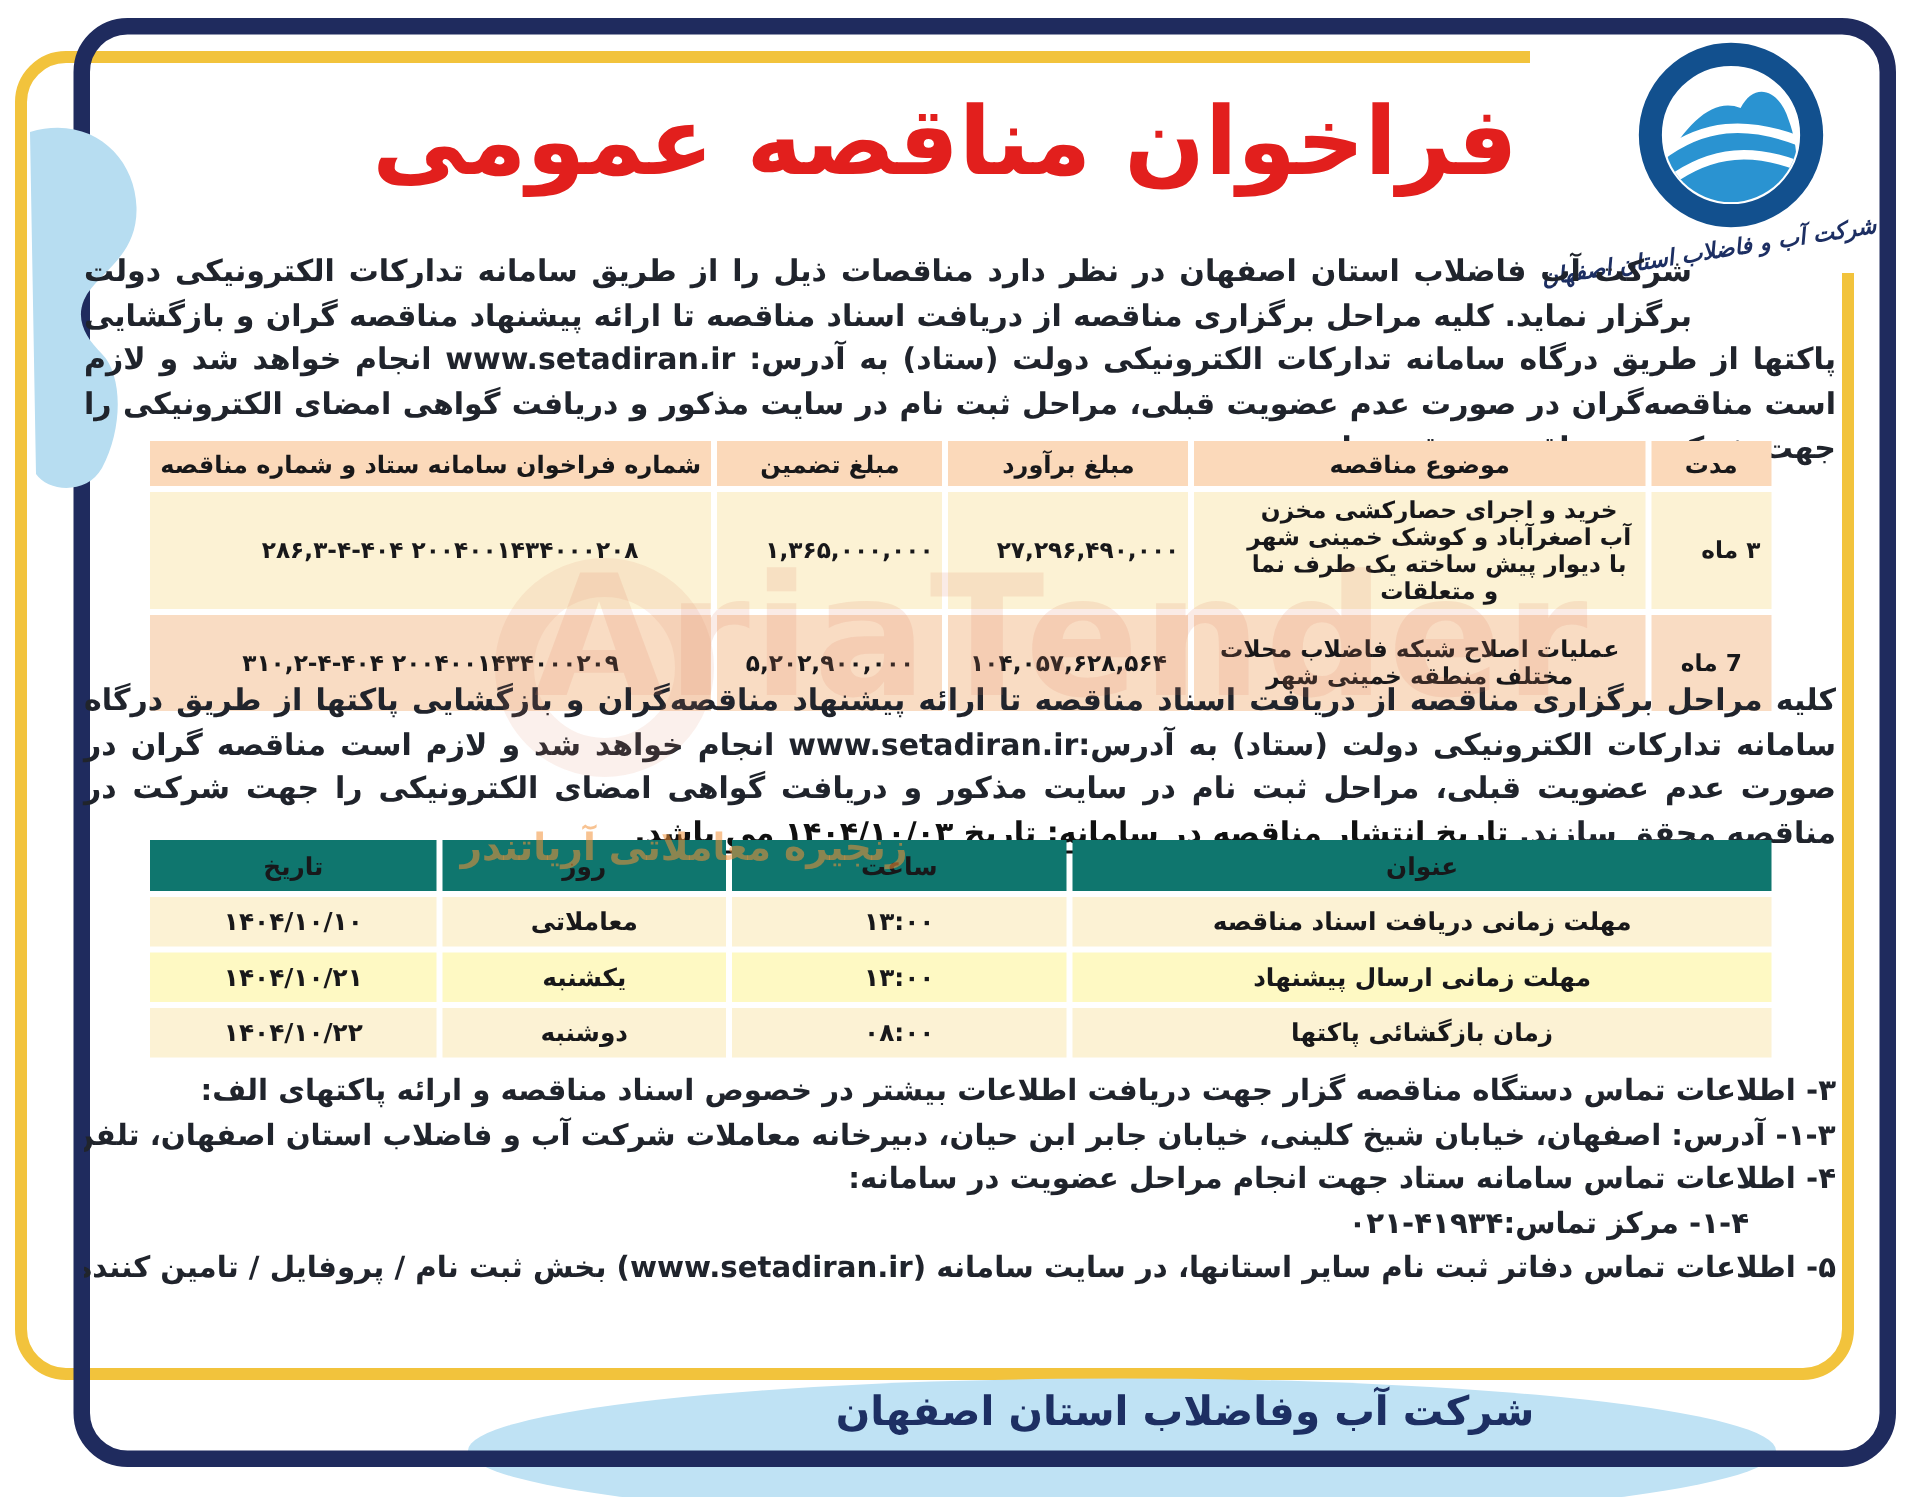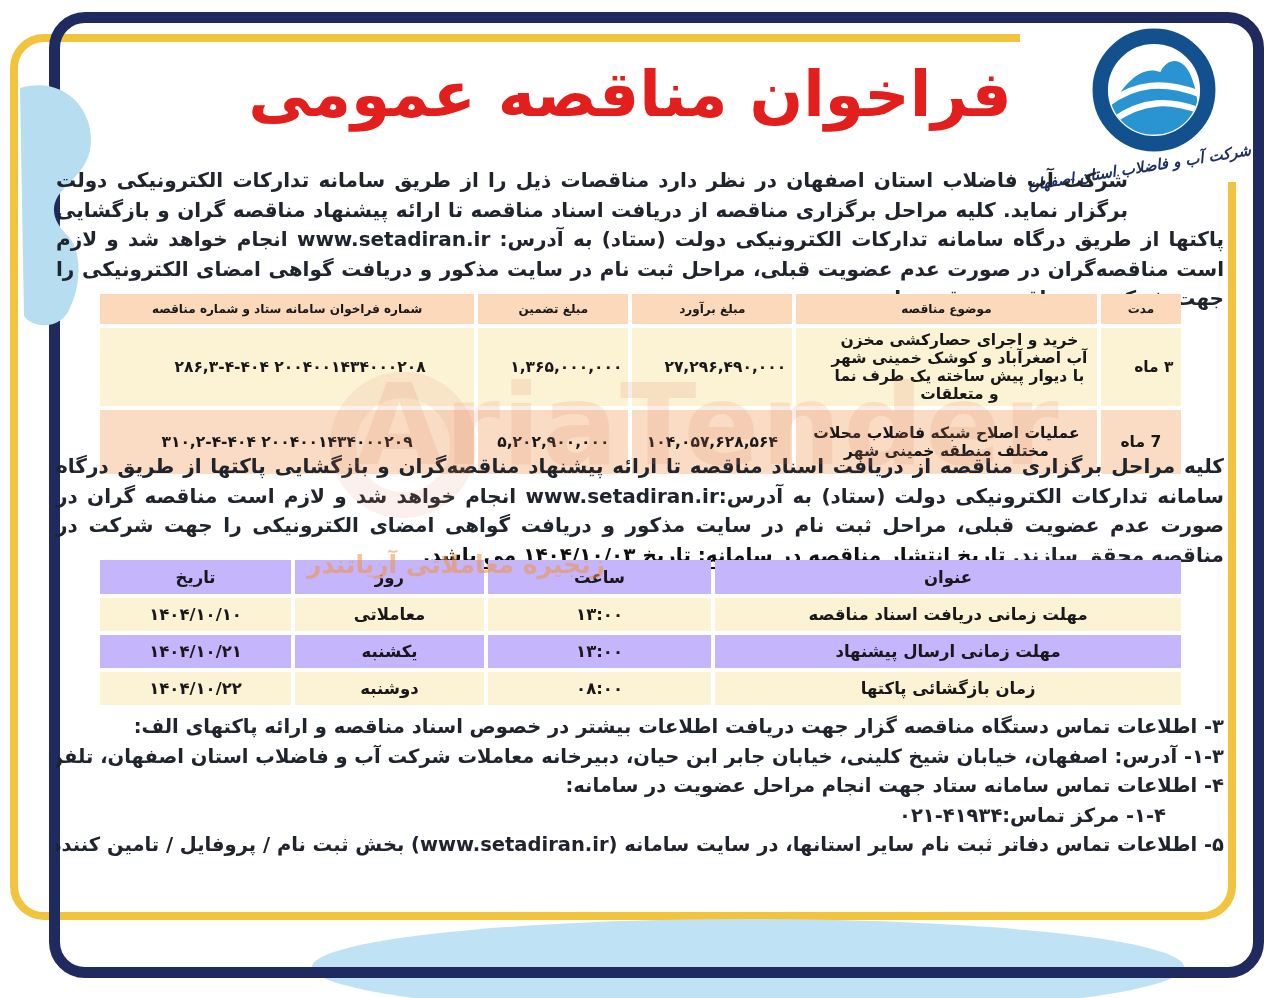--- a/index.html
+++ b/index.html
@@ -54,28 +54,28 @@
     color:#101010; text-decoration:underline;
     text-underline-offset:5px; text-decoration-thickness:2px;
   }
   
   table{ border-collapse:separate; border-spacing:4px; z-index:10; position:absolute; direction:rtl; }
   td,th{
     font-weight:bold; color:#18181a; text-align:center; vertical-align:middle;
     padding:3px 6px;
   }
   .t1{ right:96px; top:290px; width:1089px; font-size:15.5px; }
-  .t1 th{ background:#fbd9ba; height:30px; font-size:12px; }
+  .t1 th{ background:#fbd9ba; height:30px; font-size:16px; }
   .t1 .r1 td{ background:#fcf2d4; height:58px;padding-left:32px; }
   .t1 .r2 td{ background:#f9dcc3; height:64px; }
   .t2{ right:96px; top:556px; width:1089px; font-size:16.5px; }
-  .t2 th{ background:#c4b5fd; height:34px;text-align:center; }
+  .t2 th{ background:#0f766e; height:34px;text-align:center; }
   .t2 td{ height:33px; }
   .t2 .r1 td{ background:#fcf2d4; }
-  .t2 .r2 td{ background:#c4b5fd;margin-left:40px; }
+  .t2 .r2 td{ background:#fef9c3;margin-left:40px; }
   .t2 .r3 td{ background:#fcf2d4; }
   .num{ direction:ltr; unicode-bidi:isolate; }
   
   .contacts{
     position:absolute; right:57px; top:712px; width:1168px; z-index:10;
     font-size:19.5px; font-weight:bold; color:#20242c; line-height:29.5px;
   }
   .contacts .line{ white-space:nowrap; overflow:hidden; }
   .contacts .indent{ padding-right:58px; }
   
@@ -201,18 +201,19 @@
     </table>
 
   <div class="contacts">
     <div class="line">۳- اطلاعات تماس دستگاه مناقصه گزار جهت دریافت اطلاعات بیشتر در خصوص اسناد مناقصه و ارائه پاکتهای الف:</div>
     <div class="line">۱-۳- آدرس: اصفهان، خیابان شیخ کلینی، خیابان جابر ابن حیان، دبیرخانه معاملات شرکت آب و فاضلاب استان اصفهان، تلفن:۸-۳۶۶۸۰۰۳۰-۰۳۱، اتاق (۲۹۲)</div>
     <div class="line">۴- اطلاعات تماس سامانه ستاد جهت انجام مراحل عضویت در سامانه:</div>
     <div class="line indent">۱-۴- مرکز تماس:۴۱۹۳۴-۰۲۱</div>
     <div class="line">۵- اطلاعات تماس دفاتر ثبت نام سایر استانها، در سایت سامانه (www.setadiran.ir) بخش ثبت نام / پروفایل / تامین کننده / مناقصه گر موجود است.</div>
   </div>
 
+  <div class="footer-company">شرکت آب وفاضلاب استان اصفهان</div>
 
   <div class="wm wm-ring"></div>
   <div class="wm wm-latin">AriaTender</div>
   <div class="wm wm-fa">زنجیره معاملاتی آریاتندر</div>
 
 </div>
 
 </body></html>

